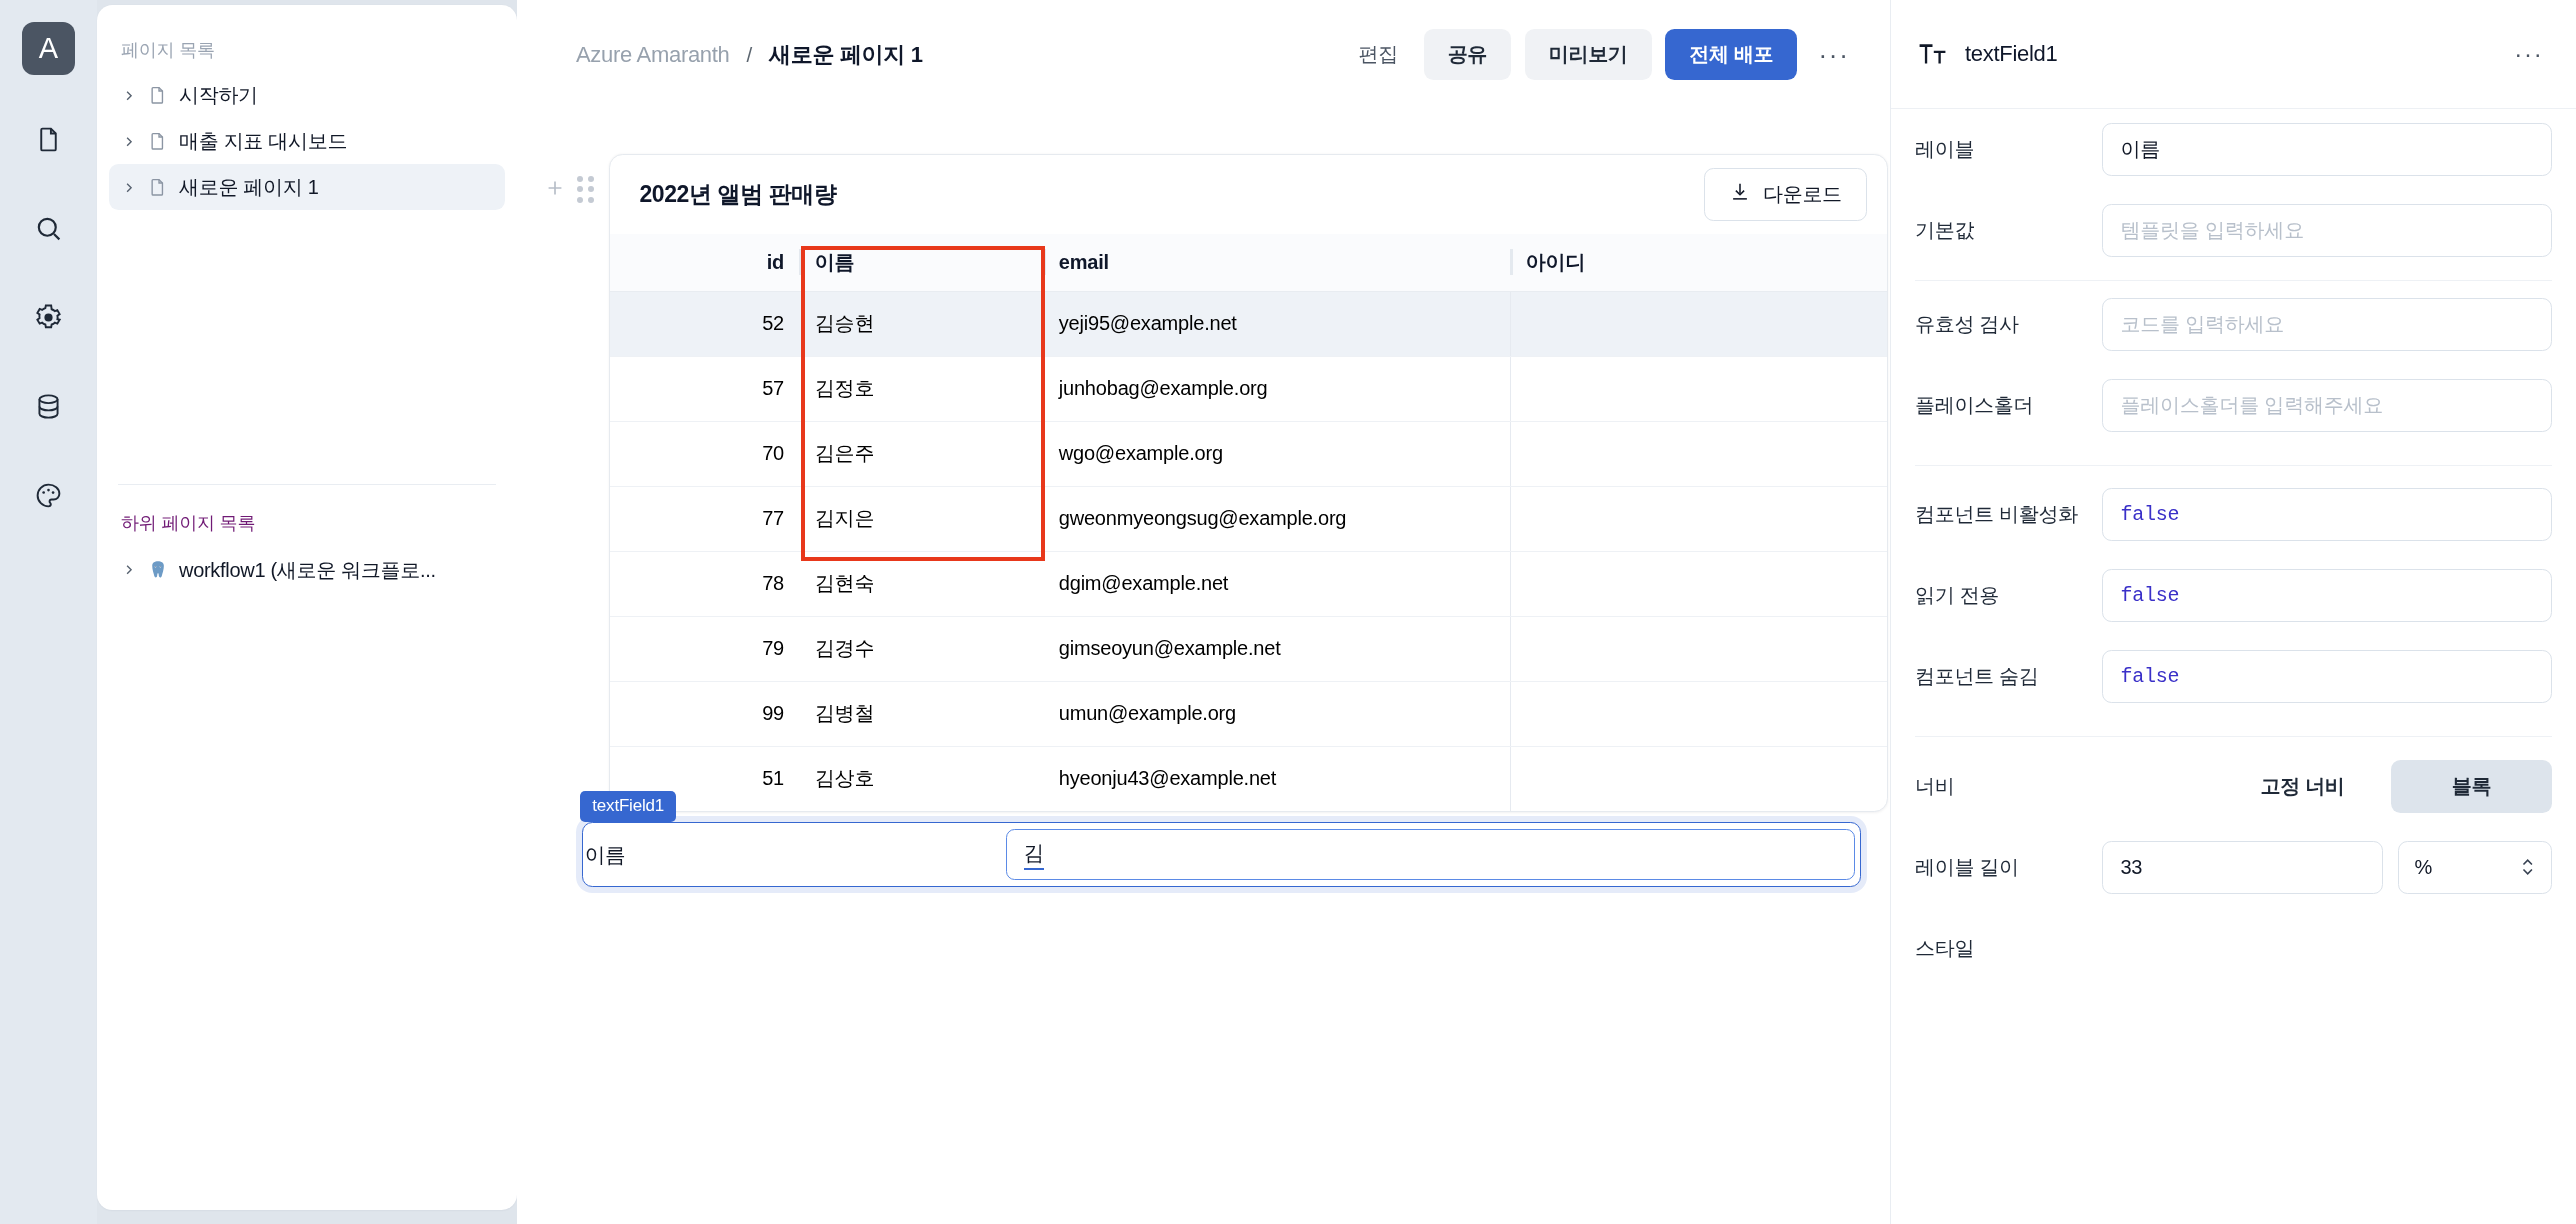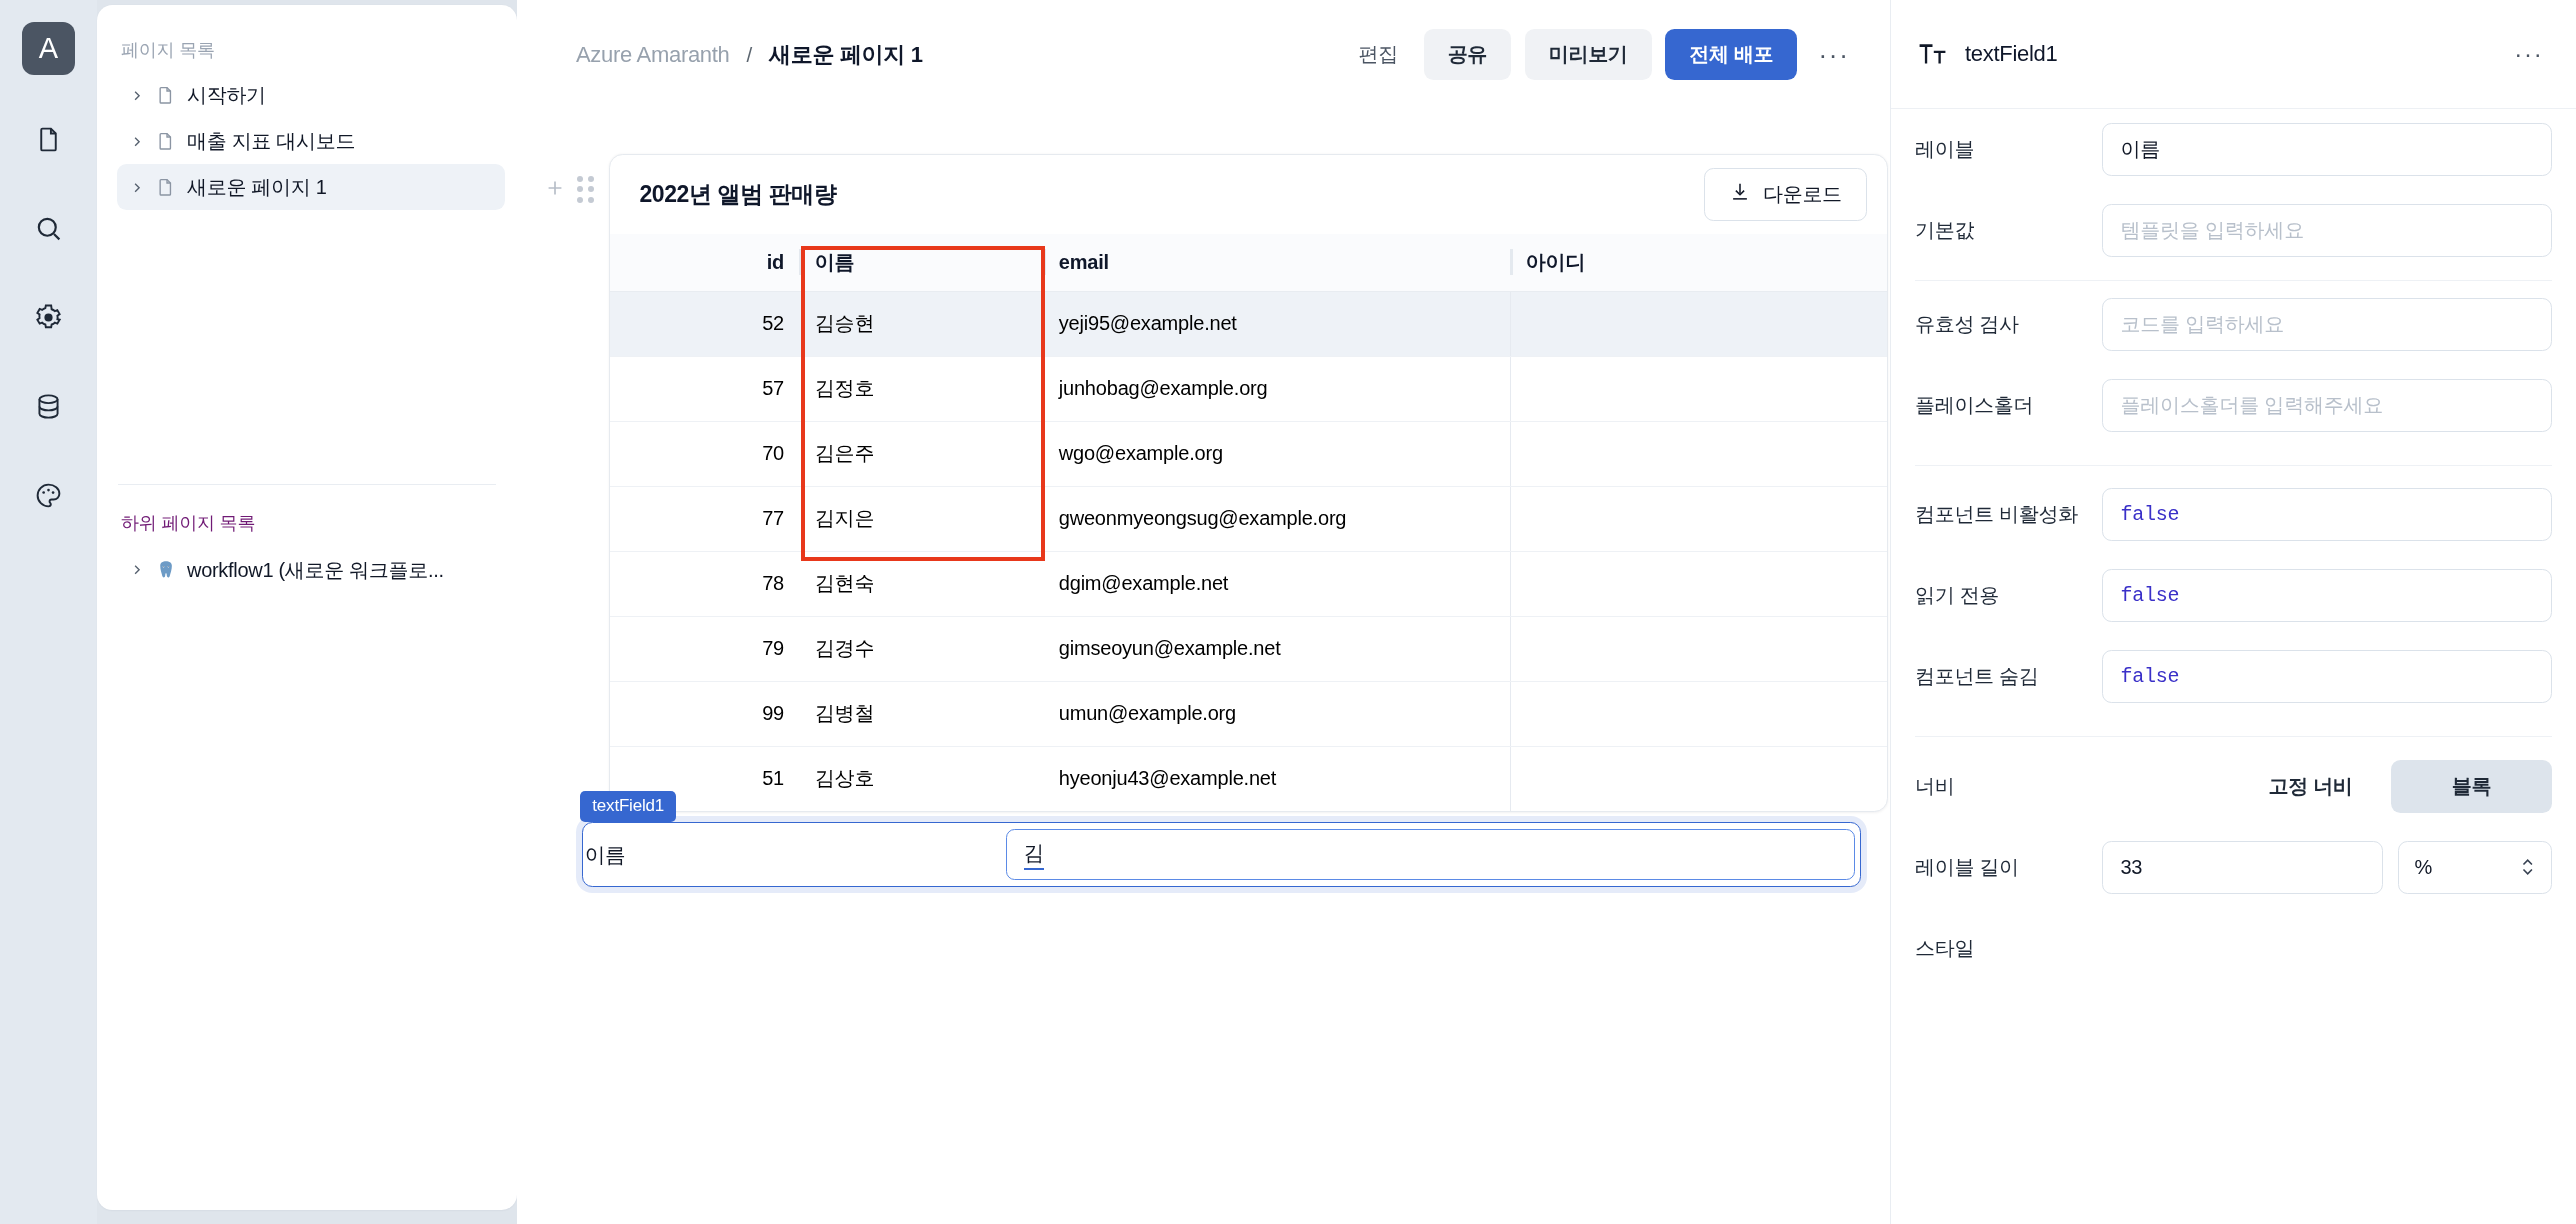--- a/index.html
+++ b/index.html
@@ -42,21 +42,21 @@
     background: #ffffff;
     border-radius: 15.4px 15.4px 15.4px 15.4px;
     display: flex; flex-direction: column;
     flex: 0 0 420px;
     box-shadow: 0 0.9px 1.7px rgba(15,23,42,.04);
   }
   .pages-head {
     font-size: 18px; color: #9aa4b2; padding: 33px 0 10.3px 24px;
     letter-spacing: -0.2px;
   }
-  .tree { padding: 0 12px; margin-left: 8px; }
+  .tree { padding: 0 12px; }
   .tree-row {
     display: flex; align-items: center; gap: 10.3px;
     height: 46px; padding: 0 12px; border-radius: 9.4px;
     font-size: 20px; color: #111827; letter-spacing: -0.3px;
   }
   .tree-row.active { background: #eef2f7; }
   .chev {
     width: 15.4px; height: 15.4px; flex: 0 0 15.4px;
     display: flex; align-items: center; justify-content: center;
     color: #55606e;
@@ -225,21 +225,21 @@
   .pinput {
     flex: 1 1 auto; height: 53px; border: 0.9px solid #dbe2ea; border-radius: 9.4px;
     display: flex; align-items: center; padding: 0 17px;
     font-size: 20px; color: #111827; background: #fff; letter-spacing: -0.2px;
   }
   .pinput.ph { color: #b8c0cb; }
   .pinput.code { color: #3a30c8; font-family: "Liberation Mono", "DejaVu Sans Mono", monospace; font-size: 20px; }
   .psep { height: 0.9px; background: #eef1f5; margin: 8.6px 0 3.4px; }
   .psep-wide { height: 0.9px; background: #eef1f5; margin: 19px 0 8.6px; }
   .seg {
-    flex: 1 1 auto; display: flex; align-items: center; justify-content: flex-end; gap: 0;
+    flex: 1 1 auto; display: flex; align-items: center; justify-content: flex-end; gap: 8px;
   }
   .seg-btn {
     height: 53px; min-width: 161px; border-radius: 9.4px;
     display: flex; align-items: center; justify-content: center;
     font-size: 20px; color: #1f2937; font-weight: 700; letter-spacing: -0.3px;
   }
   .seg-btn.on { background: #dde4ec; }
   .pinput-sm {
     flex: 0 0 154px; height: 53px; border: 0.9px solid #dbe2ea; border-radius: 9.4px;
     display: flex; align-items: center; padding: 0 15.4px; gap: 8.6px;

